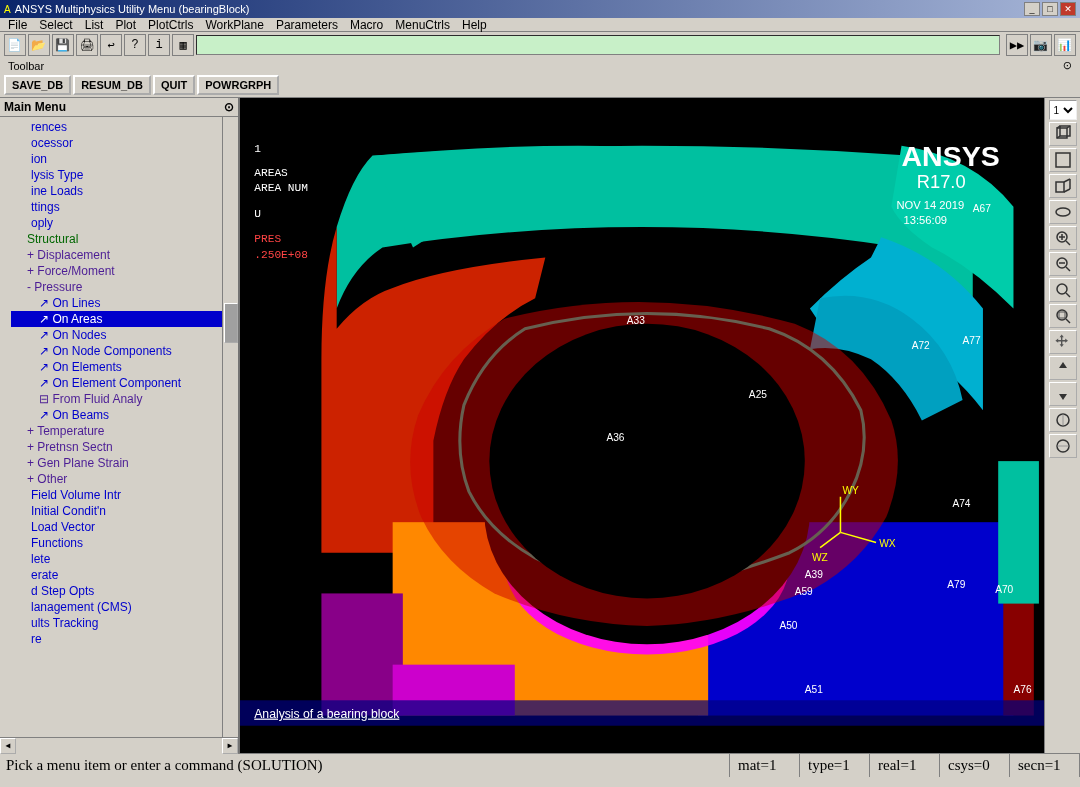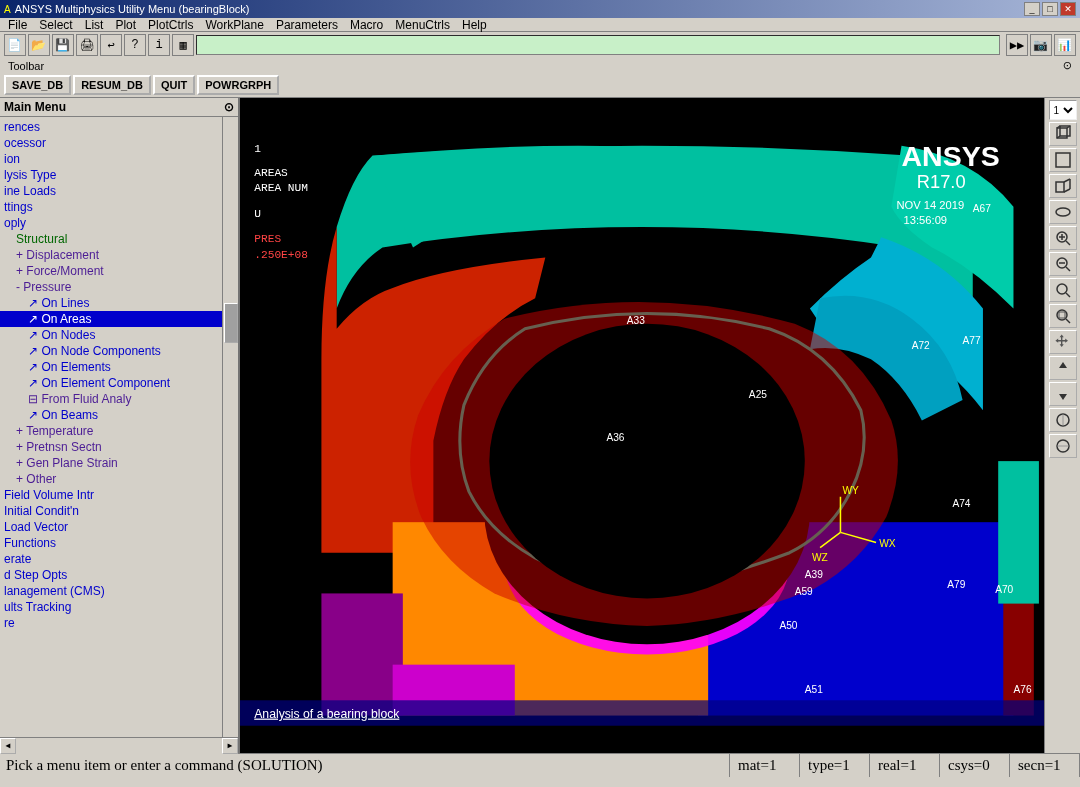--- a/index.html
+++ b/index.html
@@ -127,24 +127,25 @@
       flex: 1;
       overflow: hidden;
       position: relative;
     }
     #sidebar-content {
       padding: 2px 0;
       font-family: Arial, sans-serif;
       font-size: 12px;
     }
     .sidebar-item {
-      padding: 1px 4px;
+      padding: 1px 20px;
       cursor: pointer;
       white-space: nowrap;
       overflow: hidden;
+      margin-left: 11px;
     }
     .sidebar-item.blue { color: #0000cc; }
     .sidebar-item.green { color: #006600; }
     .sidebar-item.indent1 { padding-left: 16px; }
     .sidebar-item.indent2 { padding-left: 28px; }
     .sidebar-item.highlighted { background: #0000cc; color: #ffffff; }
     .sidebar-item.section { color: #4c1d95; font-weight: normal; }
 
     
     #right-toolbar {
@@ -339,20 +340,21 @@
           <div class="sidebar-item indent2 section">⊟ From Fluid Analy</div>
           <div class="sidebar-item indent2 blue">↗ On Beams</div>
           <div class="sidebar-item indent1 section">+ Temperature</div>
           <div class="sidebar-item indent1 section">+ Pretnsn Sectn</div>
           <div class="sidebar-item indent1 section">+ Gen Plane Strain</div>
           <div class="sidebar-item indent1 section">+ Other</div>
           <div class="sidebar-item blue">Field Volume Intr</div>
           <div class="sidebar-item blue">Initial Condit'n</div>
           <div class="sidebar-item blue">Load Vector</div>
           <div class="sidebar-item blue">Functions</div>
+          <div class="sidebar-item blue">lete</div>
           <div class="sidebar-item blue">erate</div>
           <div class="sidebar-item blue">d Step Opts</div>
           <div class="sidebar-item blue">lanagement (CMS)</div>
           <div class="sidebar-item blue">ults Tracking</div>
           <div class="sidebar-item blue">re</div>
         </div>
       <div class="scroll-track">
         <div class="scroll-thumb"></div>
       </div>
     </div>

